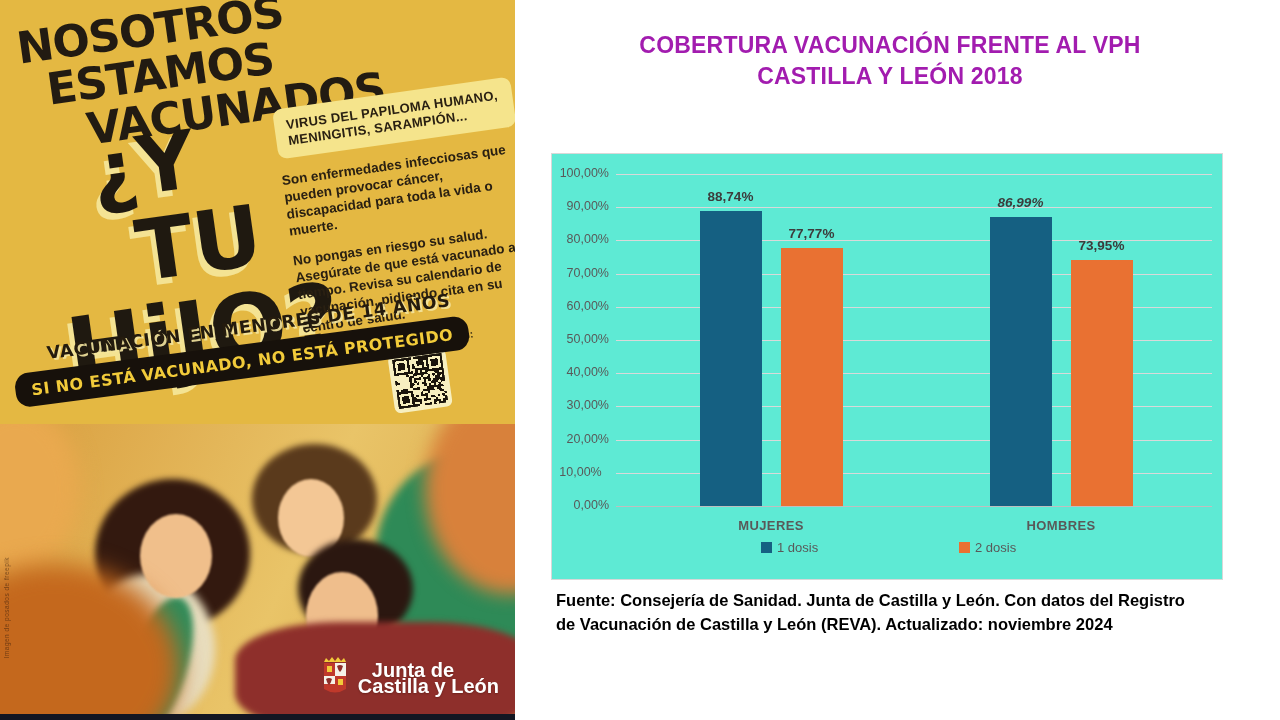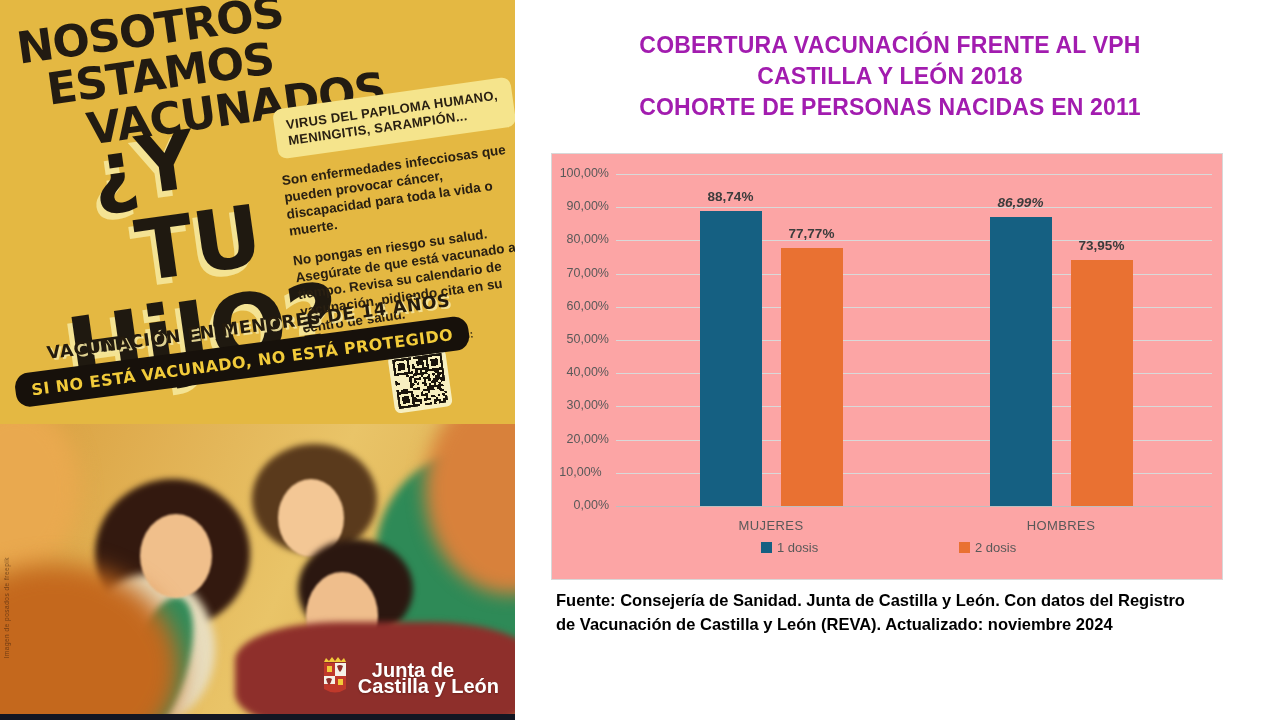--- a/index.html
+++ b/index.html
@@ -103,36 +103,36 @@
   }
   .navy-strip { position:absolute; left:0; bottom:0; width:100%; height:6px; background:#131622; }
 
   
   .chart-title {
     position:absolute; left:540px; top:30px; width:700px; text-align:center;
     font-weight:bold; font-size:23px; line-height:31px; color:#a21caf; letter-spacing:0.2px;
   }
   .chart-box {
     position:absolute; left:551px; top:153px; width:672px; height:427px;
-    background:#fca5a5; border:1px solid #D8D8D8;
+    background:#5eead4; border:1px solid #D8D8D8;
   }
   .gridline { position:absolute; left:64px; width:596px; height:1px; background:#D9D9D9; }
   .gridline.zero { background:#BFBFBF; }
   .ytick {
     position:absolute; left:0; width:57px; text-align:right;
     font-size:12.5px; color:#595959;
   }
   .bar { position:absolute; }
   .bar-label {
     position:absolute; width:104px; text-align:center;
     font-weight:bold; font-size:13.5px; color:#3C3C3C;
   }
   .cat-label {
     position:absolute; top:364px; width:160px; text-align:center;
-    font-weight:normal; font-size:13px; color:#595959; letter-spacing:0.4px;
+    font-weight:bold; font-size:13px; color:#595959; letter-spacing:0.4px;
   }
   .legend-item {
     position:absolute; top:386px; display:flex; align-items:center; gap:5px;
     font-size:13px; color:#595959;
   }
   .legend-swatch { width:11px; height:11px; }
   .source {
     position:absolute; left:556px; top:589px; width:690px;
     font-weight:bold; font-size:16.5px; line-height:23.5px; color:#000000;
   }
@@ -356,21 +356,20 @@
     </div>
   </div>
 
   <div class="photo-credit">Imagen de posados de freepik</div>
   <div class="navy-strip"></div>
 </div>
 
 <div class="chart-title">
   <div>COBERTURA VACUNACIÓN FRENTE AL VPH</div>
   <div>CASTILLA Y LEÓN 2018</div>
-  <div>COHORTE DE PERSONAS NACIDAS EN 2011</div>
 </div>
 
 <div class="chart-box" id="chart-box">
     <div class="gridline" style="top: 20px;"></div>
     <div class="ytick" style="top: 12px;">100,00%</div>
     <div class="gridline" style="top: 53.2px;"></div>
     <div class="ytick" style="top: 45.2px;">90,00%</div>
     <div class="gridline" style="top: 86.4px;"></div>
     <div class="ytick" style="top: 78.4px;">80,00%</div>
     <div class="gridline" style="top: 119.6px;"></div>

